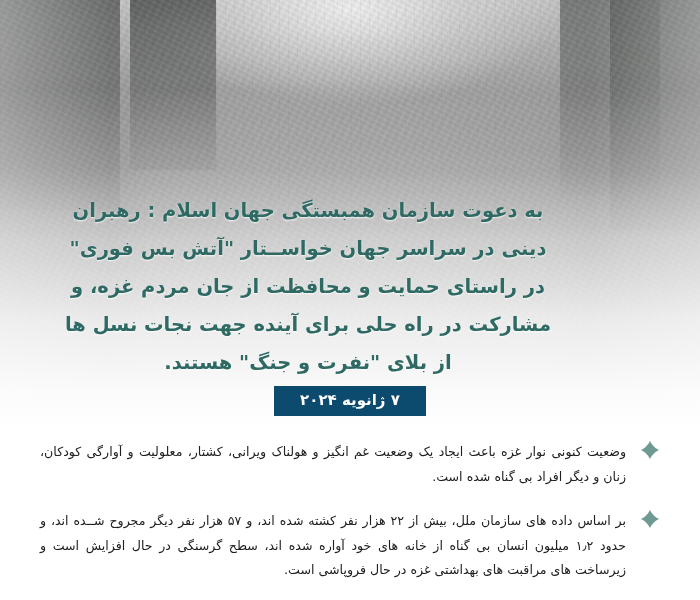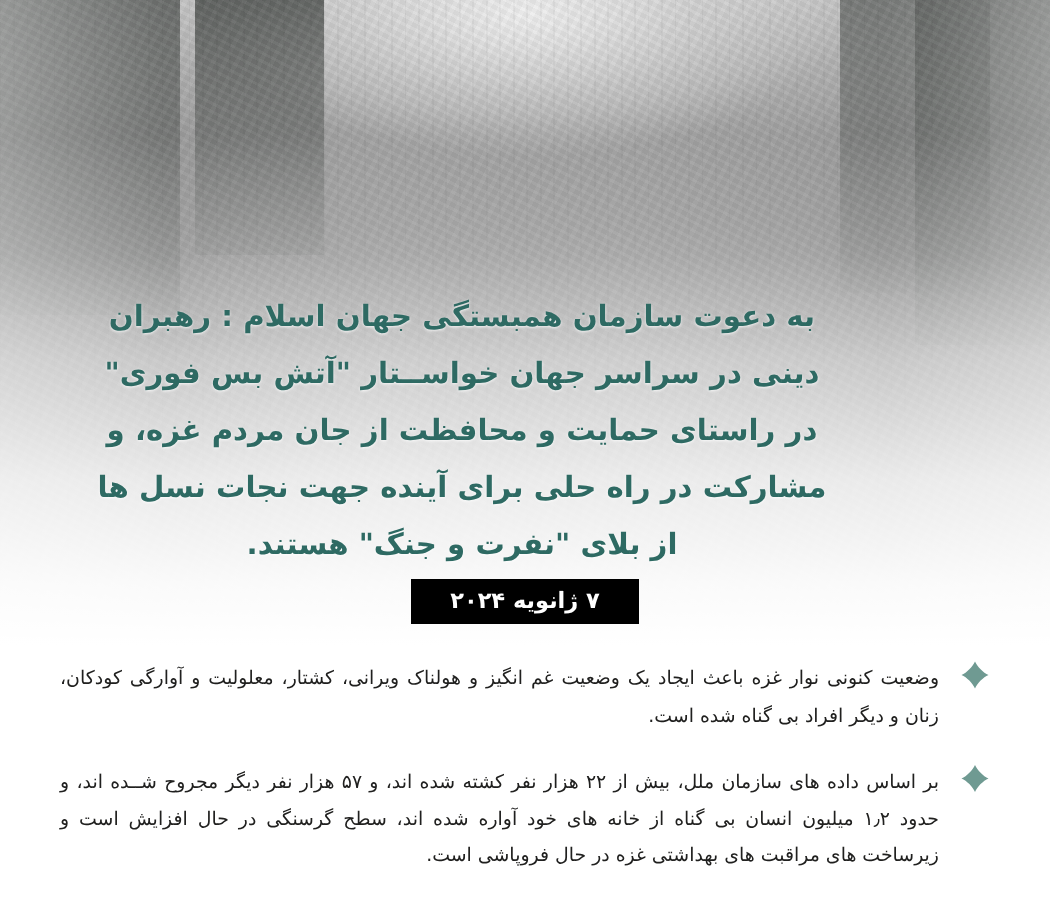--- a/index.html
+++ b/index.html
@@ -116,21 +116,21 @@
   
   .date-wrap {
     position: absolute;
     top: 386px;
     left: 0;
     width: 700px;
     text-align: center;
   }
   .date-chip {
     display: inline-block;
-    background: #000000;
+    background: #0c4a6e;
     color: #ffffff;
     font-size: 15px;
     font-weight: 700;
     padding: 5px 26px 7px;
     letter-spacing: 0.5px;
     direction: rtl;
   }
 
   
   .body {

